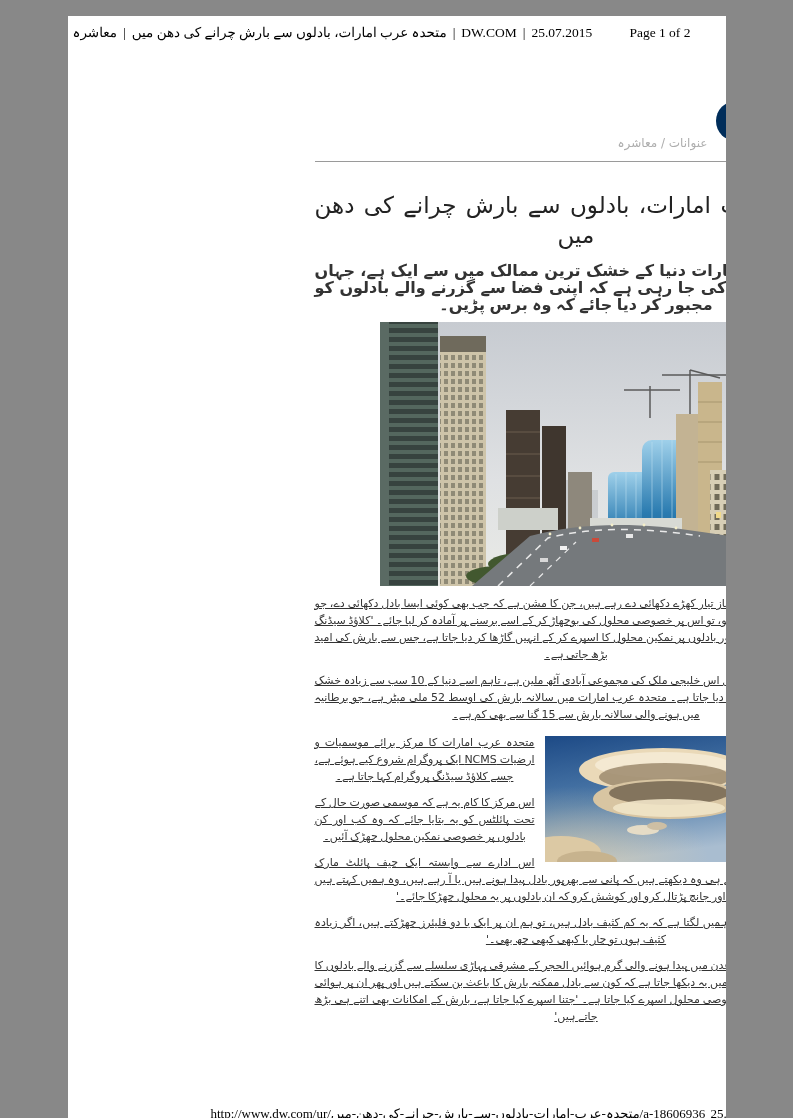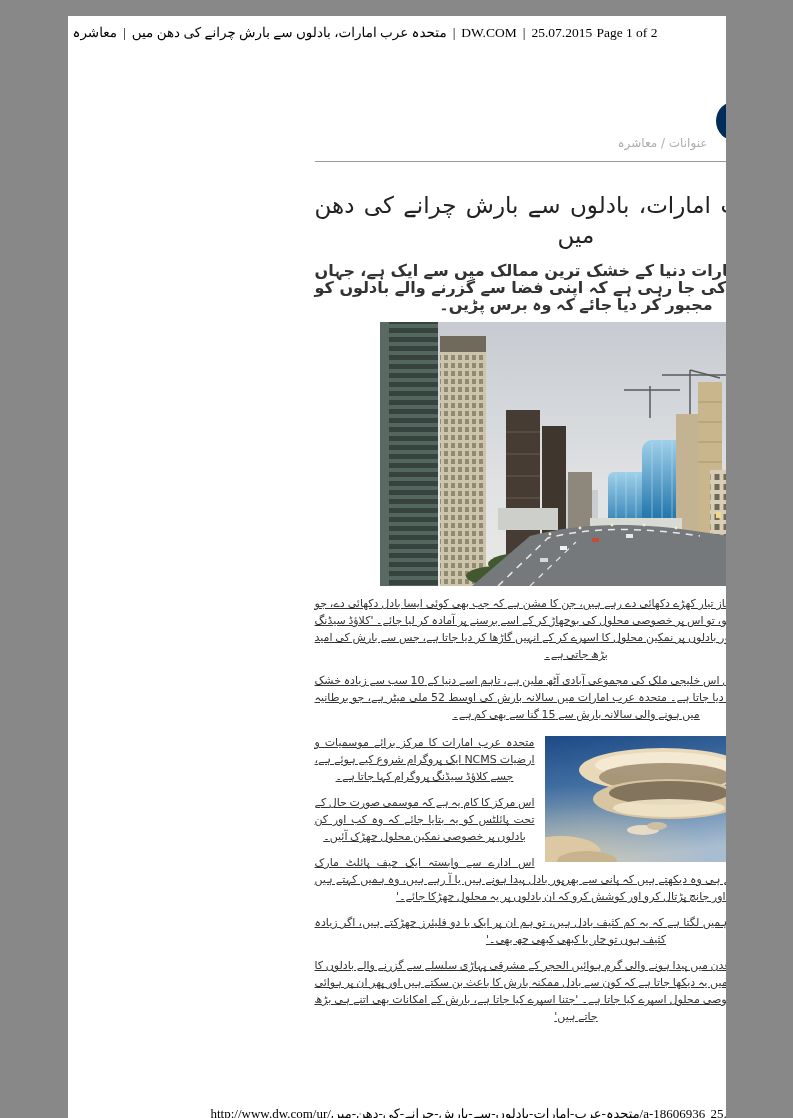--- a/index.html
+++ b/index.html
@@ -8,21 +8,21 @@
     margin:16px auto;overflow:hidden;
     font-family:"DejaVu Sans",sans-serif;color:#333;
   }
   
   .print-header{
     position:absolute;top:8px;left:5px;right:0;height:20px;
     display:flex;justify-content:space-between;align-items:baseline;
     font-family:"Liberation Serif","DejaVu Serif",serif;font-size:13.5px;color:#000;
   }
   .ph-left{display:flex;gap:6px;align-items:baseline;direction:ltr;}
-  .ph-right{padding-right:68px;}
+  .ph-right{padding-right:35px;}
   .print-footer{
     position:absolute;top:1088px;left:0;right:0;height:22px;background:#fff;z-index:6;
     font-family:"Liberation Serif","DejaVu Serif",serif;font-size:13px;color:#000;
   }
   .footer-url{position:absolute;left:143px;top:2px;direction:ltr;}
   .footer-date{position:absolute;left:643px;top:2px;}
   
   .dw-logo{position:absolute;top:85px;left:648px;width:64px;height:40px;}
   .logo-circle{position:absolute;top:0;width:40px;height:40px;border-radius:50%;
     display:flex;align-items:center;justify-content:center;

